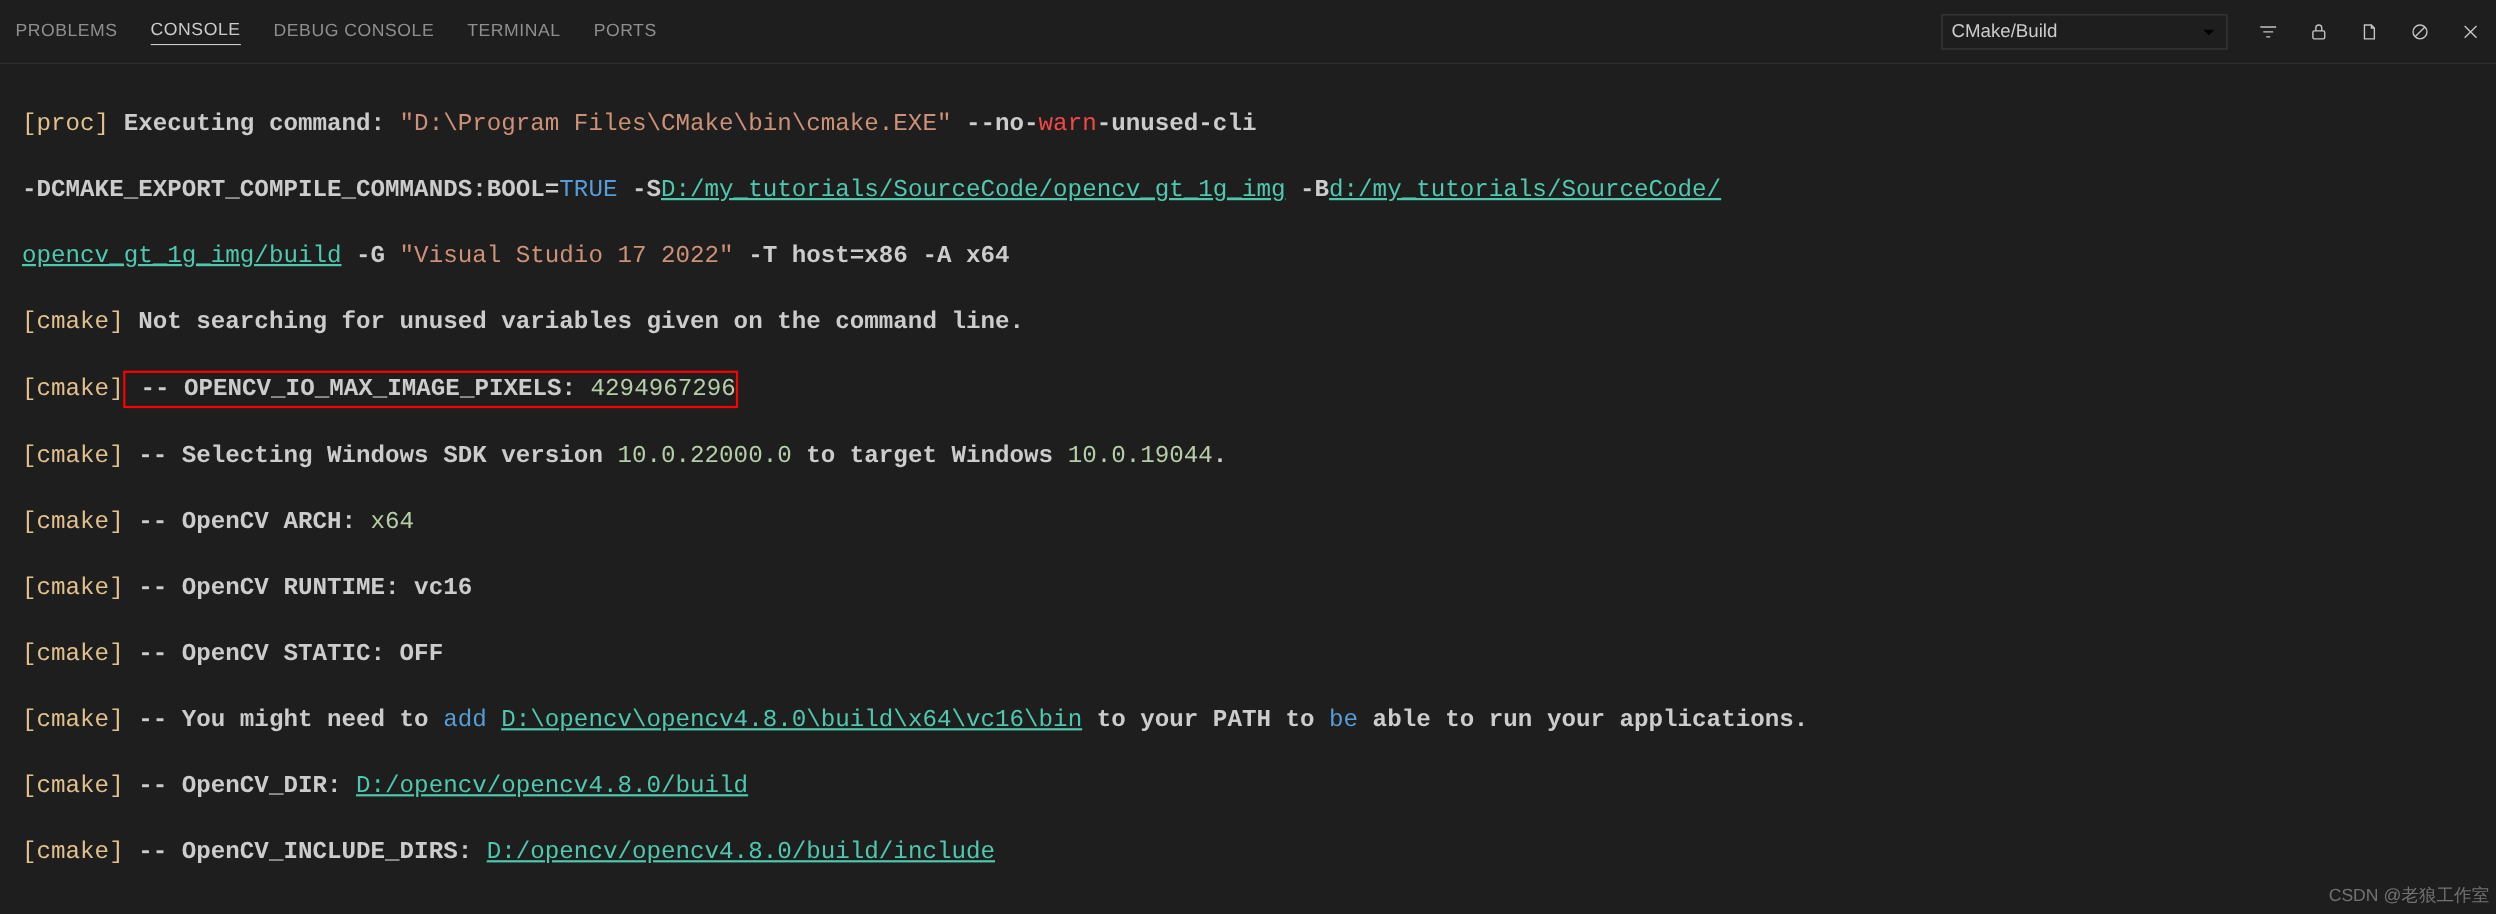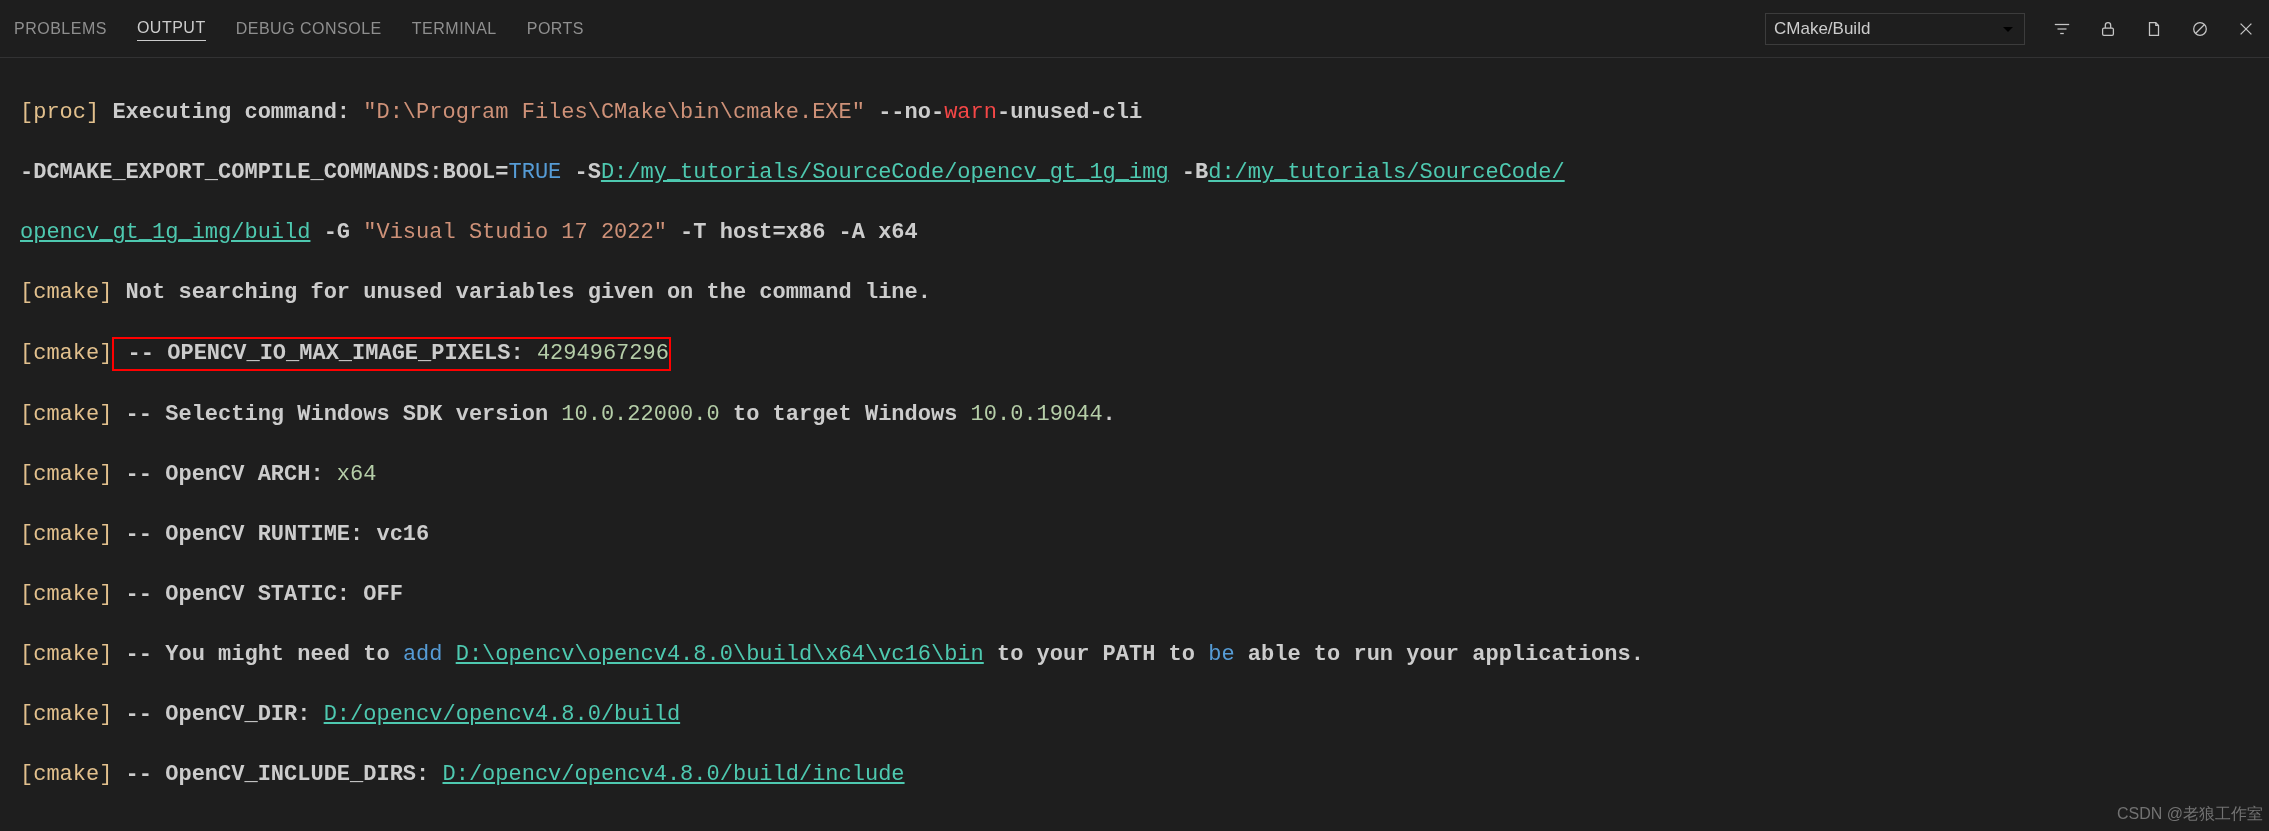--- a/index.html
+++ b/index.html
@@ -44,21 +44,21 @@
   .generic{color:var(--fg);font-weight:bold;}
   .redbox{border:2px solid #ff0000;display:inline-block;padding:0 0;margin-top:-1px;margin-bottom:-1px;}
   .watermark{position:fixed;right:6px;bottom:6px;color:#aaa;font-size:16px;opacity:.6;font-family:"Segoe UI",Arial,sans-serif;}
 </style>
 </head>
 <body>
 
 <div class="panel-header">
   <div class="tabs">
     <div class="tab">PROBLEMS</div>
-    <div class="tab active">OUTPUT</div>
+    <div class="tab active">CONSOLE</div>
     <div class="tab">DEBUG CONSOLE</div>
     <div class="tab">TERMINAL</div>
     <div class="tab">PORTS</div>
   </div>
   <div class="right-tools">
     <div class="select">
       <span>CMake/Build</span>
       <span class="chev">
         <svg viewBox="0 0 16 16">
             <polyline points="3,6 8,11 13,6"></polyline>

